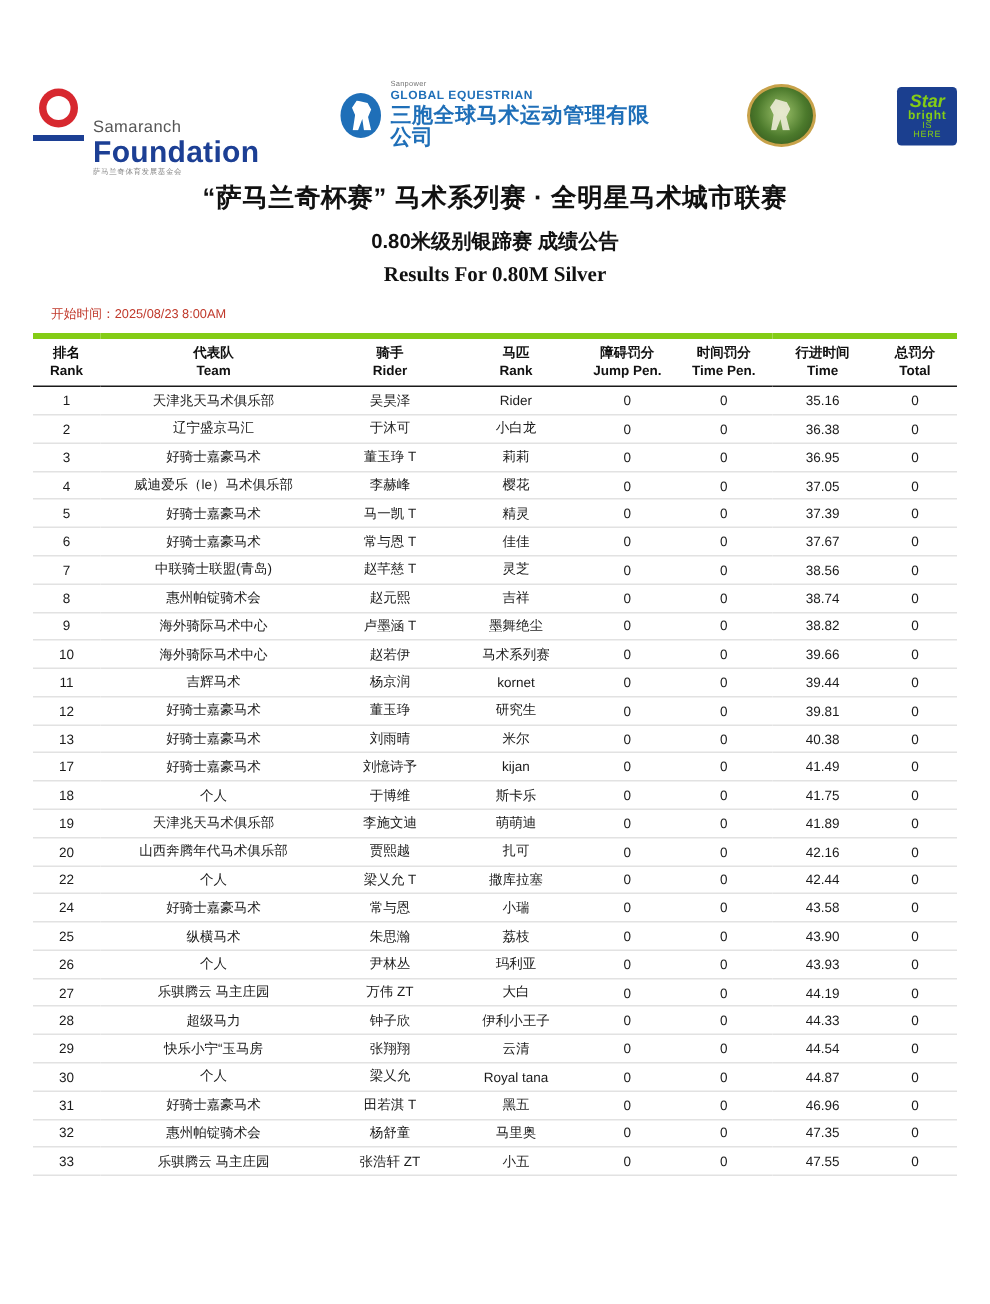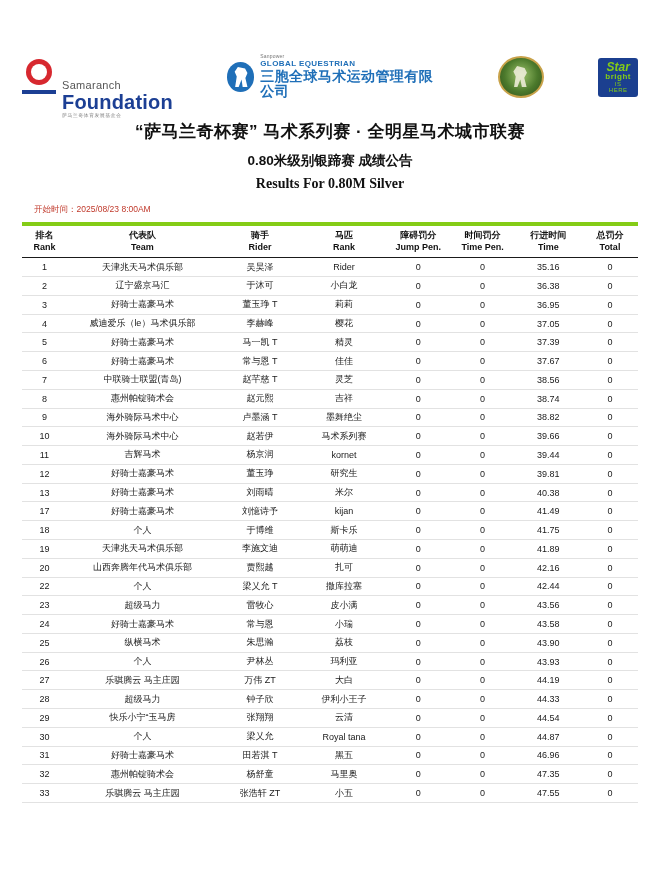--- a/index.html
+++ b/index.html
@@ -464,30 +464,20 @@
           <td>22</td>
           <td>个人</td>
           <td>梁乂允 T</td>
           <td>撒库拉塞</td>
           <td>0</td>
           <td>0</td>
           <td>42.44</td>
           <td>0</td>
         </tr>
         <tr>
-          <td>23</td>
-          <td>超级马力</td>
-          <td>雷牧心</td>
-          <td>皮小满</td>
-          <td>0</td>
-          <td>0</td>
-          <td>43.56</td>
-          <td>0</td>
-        </tr>
-        <tr>
           <td>24</td>
           <td>好骑士嘉豪马术</td>
           <td>常与恩</td>
           <td>小瑞</td>
           <td>0</td>
           <td>0</td>
           <td>43.58</td>
           <td>0</td>
         </tr>
         <tr>

